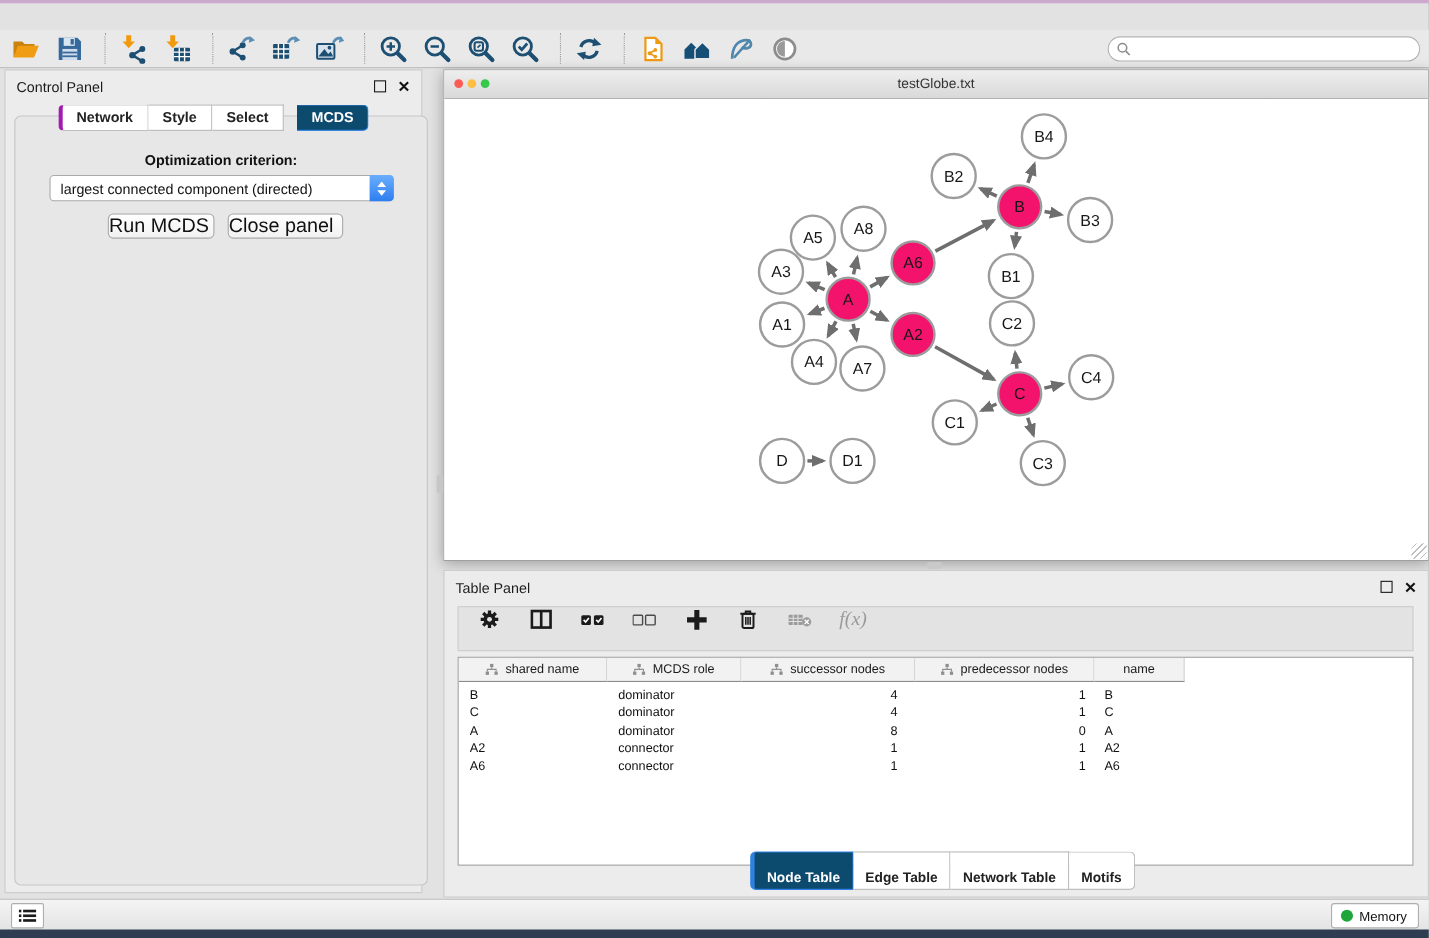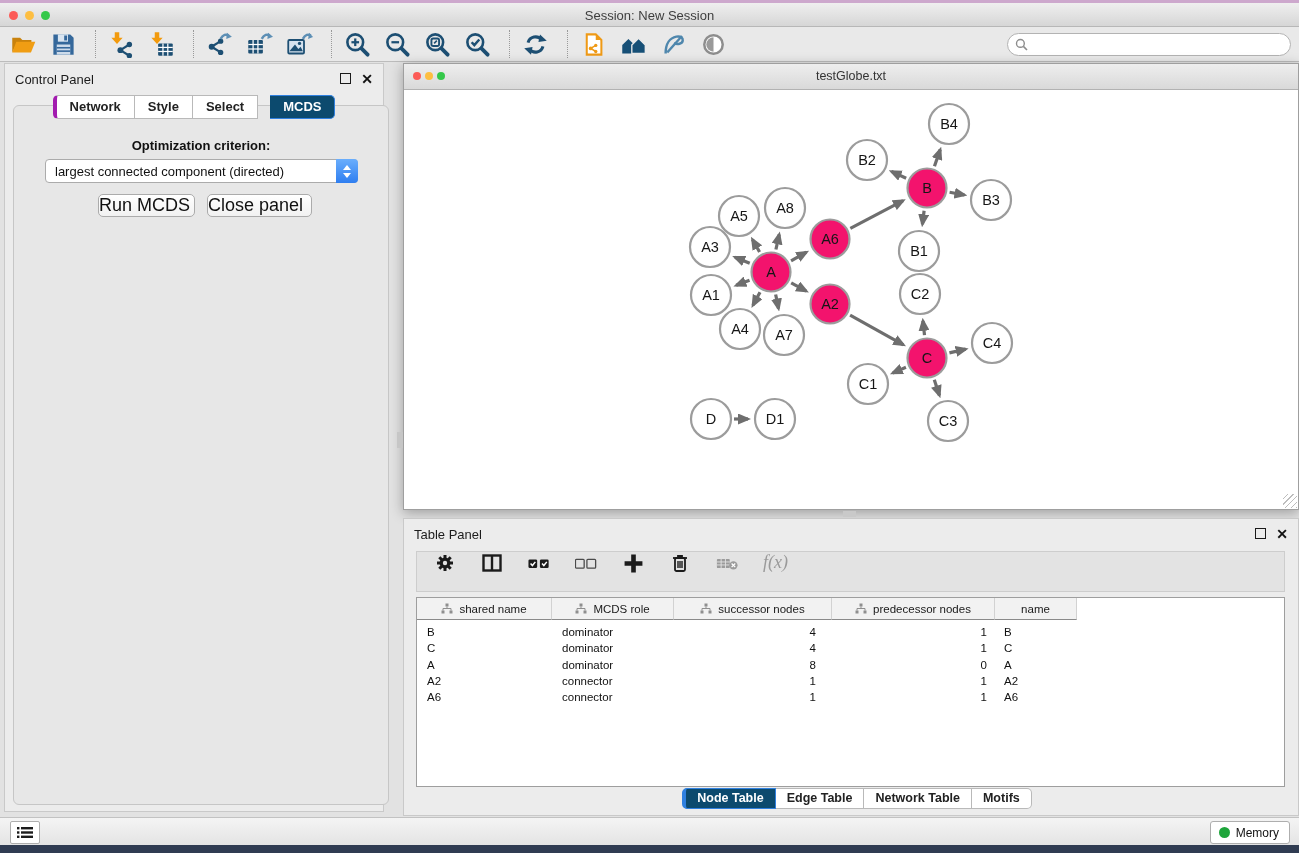--- a/index.html
+++ b/index.html
@@ -80,43 +80,37 @@
   .thead{display:flex;height:22px;}
   .th{box-sizing:border-box;background:#f2f2f2;border-right:1px solid #d2d2d2;border-bottom:1px solid #8a8a8a;
       display:flex;align-items:center;justify-content:center;gap:6px;font-size:11.5px;color:#1a1a1a;}
   .trow{display:flex;height:16.3px;font-size:11.5px;color:#111;align-items:center;}
   .trow:first-of-type{margin-top:4px;}
   .cell{box-sizing:border-box;white-space:nowrap;overflow:hidden;}
   .c0{width:135px;padding-left:10px;} .c1{width:122px;padding-left:10px;}
   .c2{width:158px;padding-right:16px;text-align:right;} .c3{width:163px;padding-right:8px;text-align:right;}
   .c4{width:82px;padding-left:9px;}
   #tp-tabs{position:absolute;left:0;right:0;bottom:6px;justify-content:center;}
-  #tp-tabs .seg-tab{padding:2px 11px 3px;font-size:12.5px;}
+  #tp-tabs .seg-tab{padding:16px 11px 3px;font-size:12.5px;}
   
   .status-bar{position:absolute;left:0;top:817px;width:100%;height:28px;
               background:linear-gradient(#f4f4f4,#e4e4e4);border-top:1px solid #c2c2c2;box-sizing:border-box;padding-left:16px;}
   .list-btn{position:absolute;left:10px;top:3px;width:28px;height:21px;background:#fff;border:1px solid #aeaeae;
             border-radius:2px;display:flex;align-items:center;justify-content:center;}
   .memory-btn{position:absolute;right:9px;top:3px;height:21px;padding:0 10px 0 8px;background:#fff;
               border:1px solid #aeaeae;border-radius:3px;display:flex;align-items:center;gap:6px;font-size:12px;color:#111;}
   .memory-dot{width:11px;height:11px;border-radius:50%;background:#1ea53b;}
   .bottom-strip{position:absolute;left:0;top:845px;width:100%;height:8px;background:#303c52;}
 </style>
 </head>
 <body>
 
 <div class="screen">
   <div class="top-strip"></div>
 
-  <div class="titlebar">
-    <span class="tl r"></span>
-    <span class="tl y"></span>
-    <span class="tl g"></span>
-    <div class="tb-title">Session: New Session</div>
-  </div>
 
   <div class="toolbar">
     <span class="tbi"><svg viewBox="0 0 24 24">
       <path d="M2 19 V6 h7 l2 2 h8 v3 H6 Z" fill="#c9820d"></path>
           <path d="M2 19 L5.6 9.5 H22.5 L18.6 19 Z" fill="#f09d13"></path>
         </svg></span>
     <span class="tbi"><svg viewBox="0 0 24 24">
       <path d="M3 3 h15 l3 3 v15 H3 Z" fill="#35689b"></path>
           <rect x="7" y="3" width="9" height="6.5" fill="#d9e5f1"></rect>
       <rect x="12.6" y="4" width="2.6" height="4.4" fill="#35689b"></rect>

